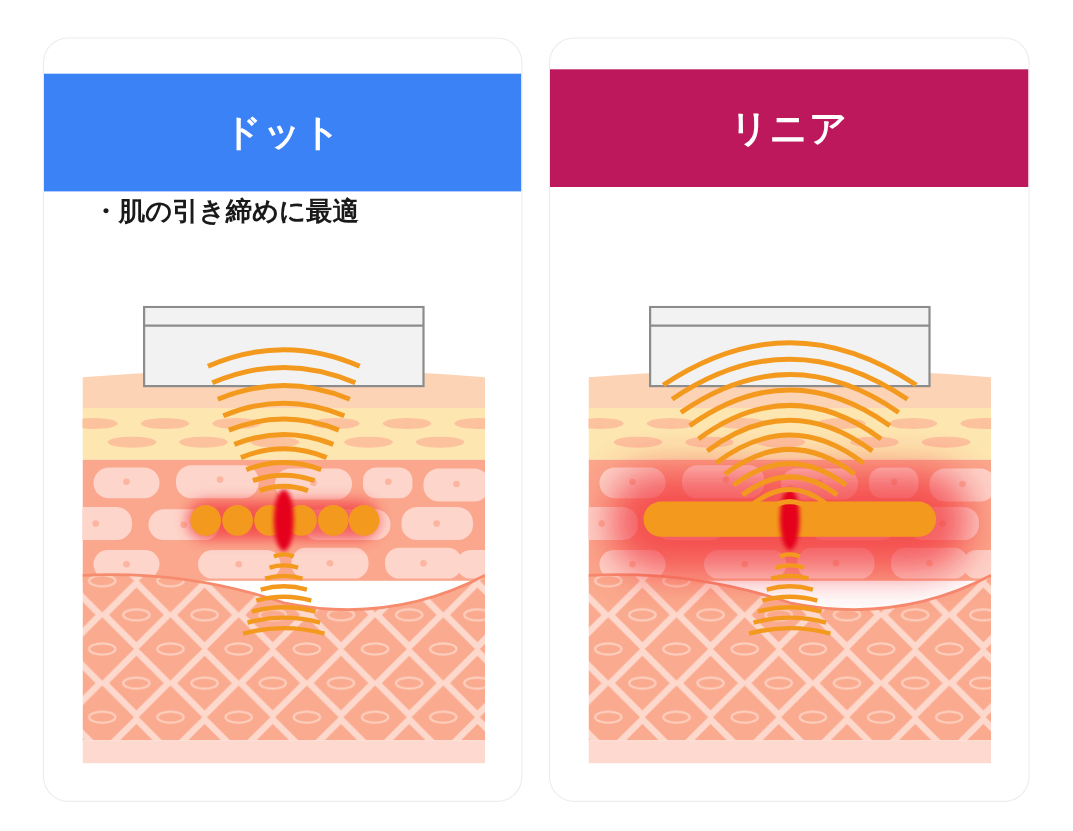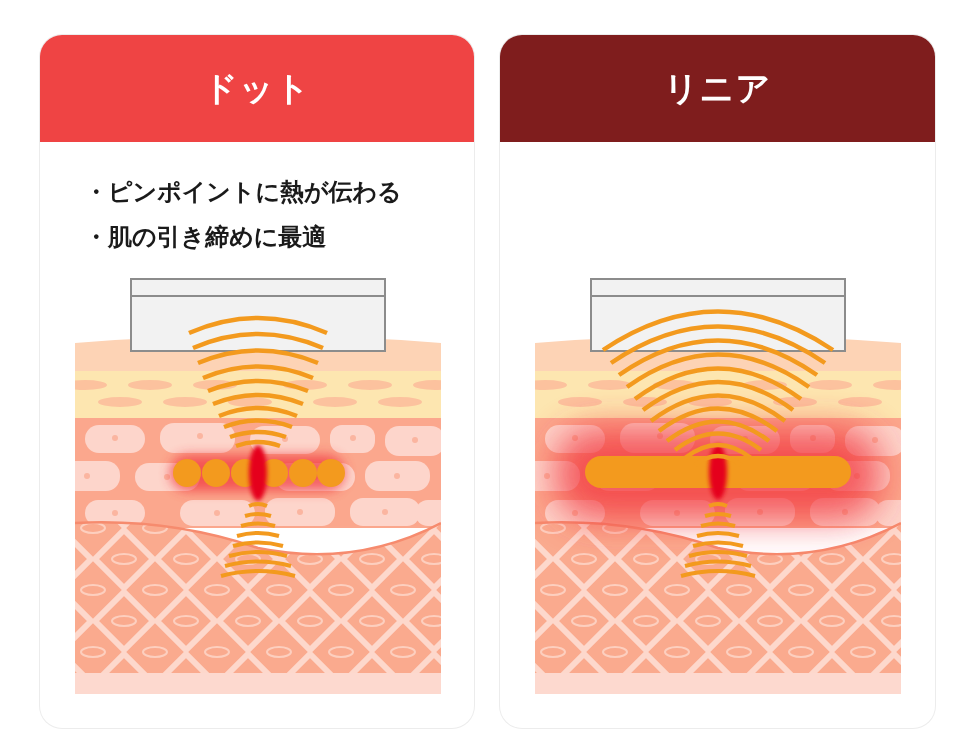--- a/index.html
+++ b/index.html
@@ -12,22 +12,22 @@
     background: #ffffff; border-radius: 22px;
     box-shadow: 0 0 0 1px #ececec;
     overflow: hidden;
   }
   .card.left { left: 40px; }
   .card.right { left: 500px; width: 435px; }
   .card-header {
     height: 107px; display: flex; align-items: center; justify-content: center;
     color: #ffffff; font-weight: bold; font-size: 34px; letter-spacing: 1px;
   }
-  .left .card-header { background: #ef4444; }
-  .right .card-header { background: #7f1d1d; }
+  .left .card-header { background: #3b82f6; margin-top: 32px; }
+  .right .card-header { background: #be185d; margin-top: 28px; }
   .bullets {
     position: absolute; left: 44px; top: 135px; margin: 0; padding: 0; list-style: none;
   }
   .bullets li {
     font-size: 24px; font-weight: bold; color: #1a1a1a; line-height: 45px; white-space: nowrap;
   }
   .illus { position: absolute; left: 35px; top: 243px; width: 366px; height: 416px; }
 </style>
 </head>
 <body>
@@ -119,21 +119,20 @@
       <line x1="56" y1="18" x2="310" y2="18" stroke="#8C8C8C" stroke-width="2"></line>
     </g>
   </defs>
 </svg>
 
 <div class="card left">
   <div class="card-header">
     <span>ドット</span>
   </div>
   <ul class="bullets">
-    <li>・ピンポイントに熱が伝わる</li>
     <li>・肌の引き締めに最適</li>
   </ul>
   <svg class="illus" viewBox="0 0 366 416">
     <g clip-path="url(#illusClip)">
       <use href="#skin"></use>
 
       <rect x="95" y="177" width="175" height="36" rx="18" fill="#F2303A" opacity="0.7" filter="url(#blurS)"></rect>
 
       <g fill="#F39A1E">
         <circle cx="112" cy="195" r="14"></circle>

